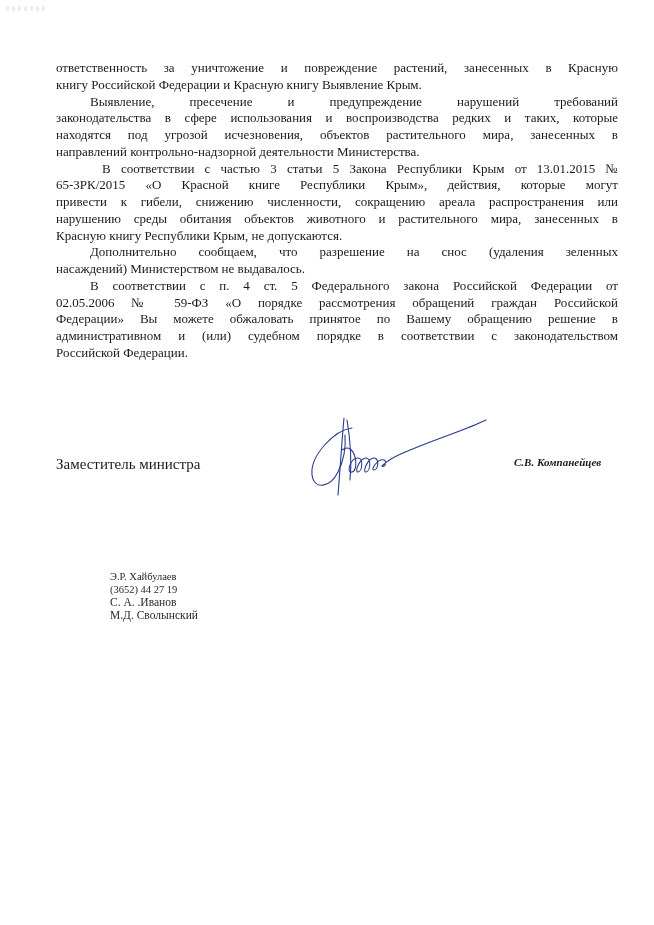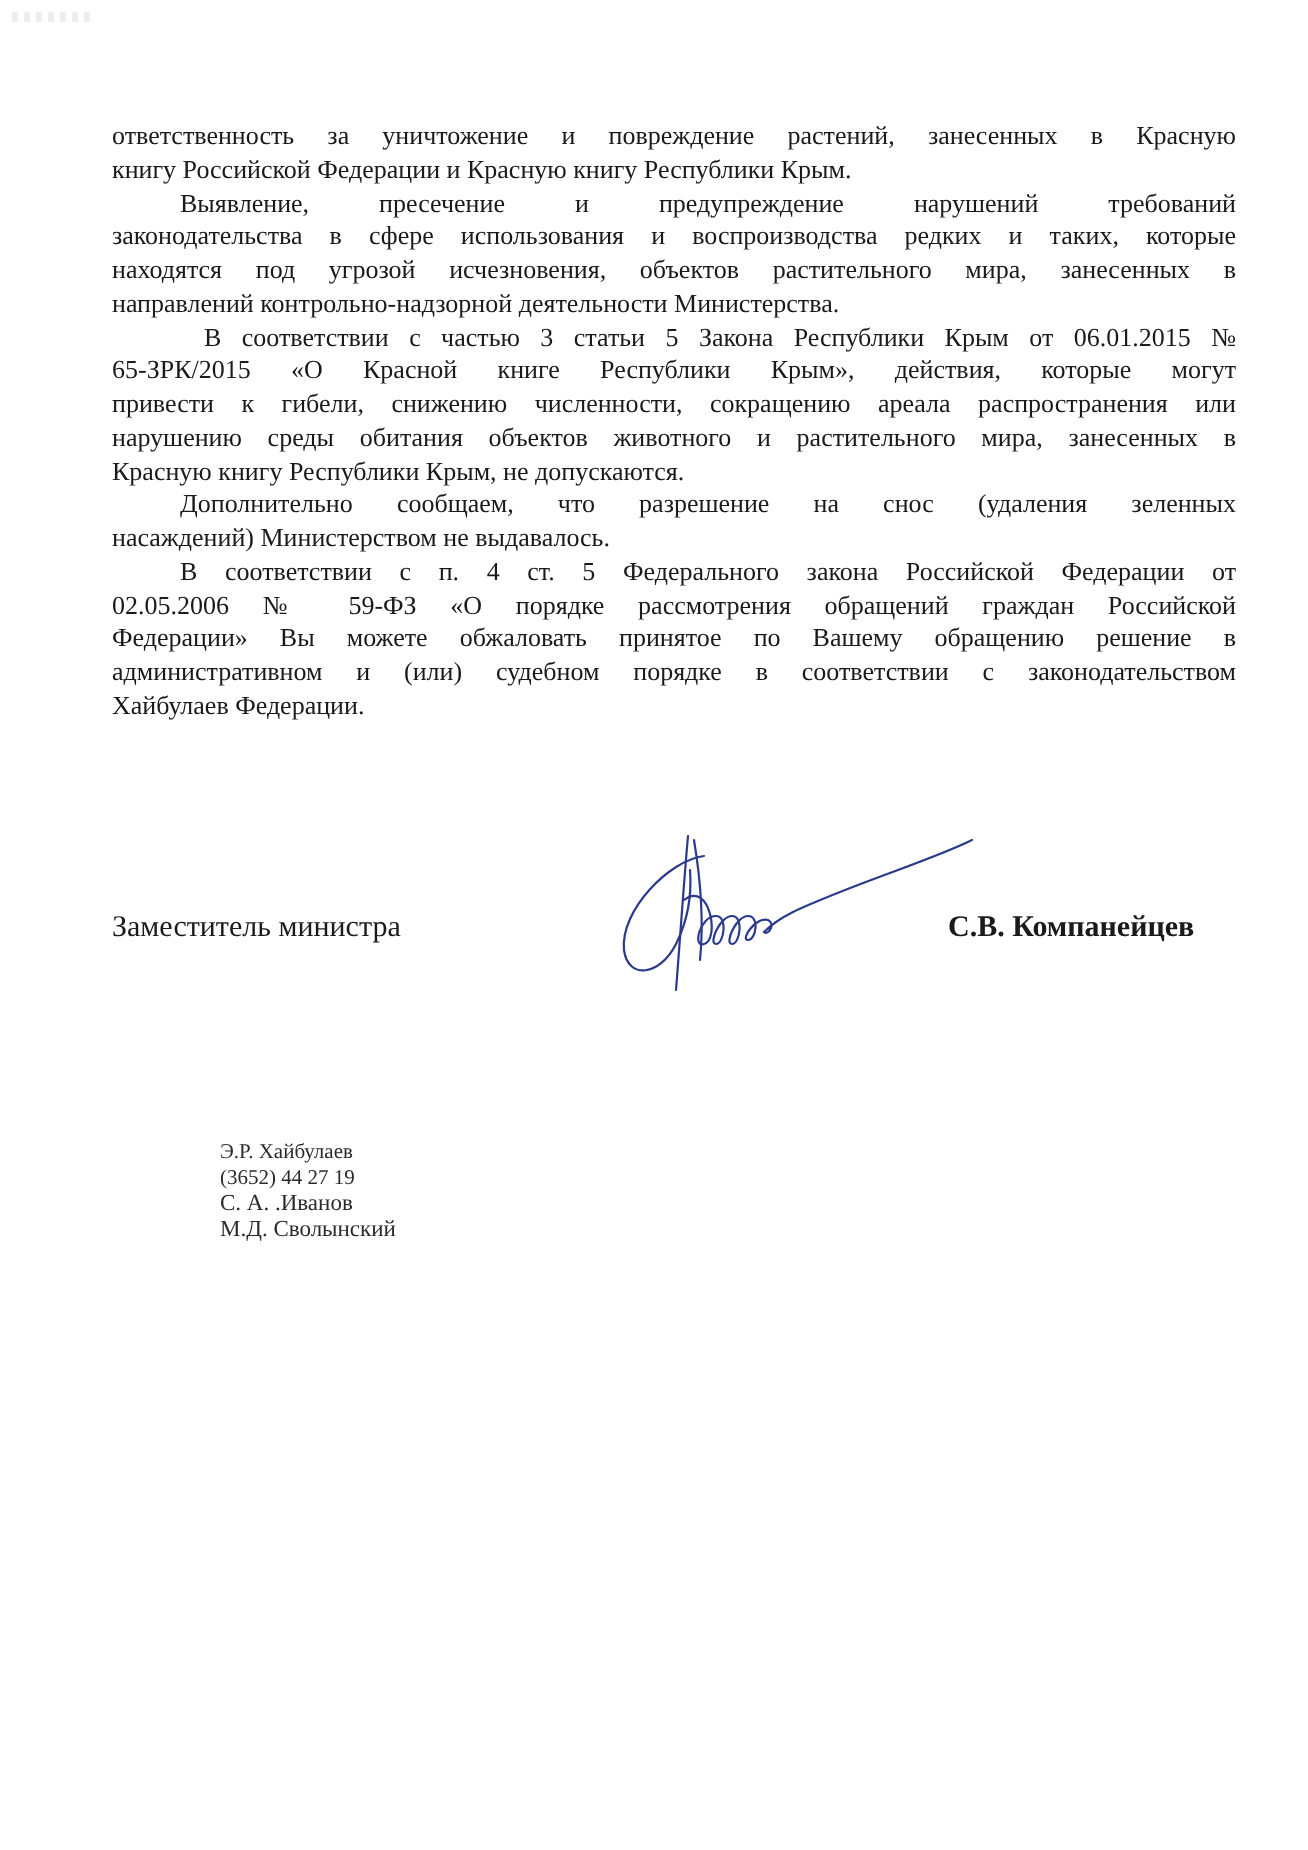--- a/index.html
+++ b/index.html
@@ -6,59 +6,59 @@
   body { width: 654px; height: 925px; position: relative; overflow: hidden;
          font-family: "Liberation Serif", "DejaVu Serif", serif; color: #1a1a1a; }
   .scan-mark { position: absolute; left: 6px; top: 6px; width: 40px; height: 5px;
                background: repeating-linear-gradient(90deg, #e6e6e6 0 3px, transparent 3px 6px); opacity: .7; }
   .body-text { position: absolute; left: 56px; top: 60px; width: 562px;
                font-size: 13px; line-height: 16.75px; }
   .body-text p { margin: 0; text-align: justify; text-align-last: left; }
   .line { display: block; text-align: justify; text-align-last: justify; white-space: nowrap; }
   .line.last { text-align-last: left; }
   .sign-title { position: absolute; left: 56px; top: 456px; font-weight: normal; font-size: 15px; }
-  .sign-name { position: absolute; left: 474px; top: 456px; font-weight: bold; font-size: 15px; }
+  .sign-name { position: absolute; left: 514px; top: 456px; font-weight: bold; font-size: 11px; font-style: italic; }
   .signature { position: absolute; left: 300px; top: 410px; width: 190px; height: 90px; }
   .contacts { position: absolute; left: 62px; top: 570px; font-size: 10.5px; line-height: 13px;
               font-family: "Liberation Serif", "DejaVu Serif", serif; color: #2a2a2a; margin-left: 48px; }
   .contacts div { white-space: nowrap; }
 </style>
 </head>
 <body>
 
 <div class="scan-mark"></div>
 
 <div class="body-text">
   <p>
     <span class="line">ответственность за уничтожение и повреждение растений, занесенных в Красную</span>
-    <span class="line last">книгу Российской Федерации и Красную книгу Республики Крым.</span>
+    <span class="line last">книгу Российской Федерации и Красную книгу Выявление Крым.</span>
   </p>
   <p>
     <span class="line" style="padding-left:34px">Выявление, пресечение и предупреждение нарушений требований</span>
     <span class="line">законодательства в сфере использования и воспроизводства редких и таких, которые</span>
     <span class="line">находятся под угрозой исчезновения, объектов растительного мира, занесенных в</span>
     <span class="line last">направлений контрольно-надзорной деятельности Министерства.</span>
   </p>
   <p>
-    <span class="line" style="padding-left:46px">В соответствии с частью 3 статьи 5 Закона Республики Крым от 06.01.2015 №</span>
+    <span class="line" style="padding-left:46px">В соответствии с частью 3 статьи 5 Закона Республики Крым от 13.01.2015 №</span>
     <span class="line">65-ЗРК/2015 «О Красной книге Республики Крым», действия, которые могут</span>
     <span class="line">привести к гибели, снижению численности, сокращению ареала распространения или</span>
     <span class="line">нарушению среды обитания объектов животного и растительного мира, занесенных в</span>
     <span class="line last">Красную книгу Республики Крым, не допускаются.</span>
   </p>
   <p>
     <span class="line" style="padding-left:34px">Дополнительно сообщаем, что разрешение на снос (удаления зеленных</span>
     <span class="line last">насаждений) Министерством не выдавалось.</span>
   </p>
   <p>
     <span class="line" style="padding-left:34px">В соответствии с п. 4 ст. 5 Федерального закона Российской Федерации от</span>
     <span class="line">02.05.2006 № 59-ФЗ «О порядке рассмотрения обращений граждан Российской</span>
     <span class="line">Федерации» Вы можете обжаловать принятое по Вашему обращению решение в</span>
     <span class="line">административном и (или) судебном порядке в соответствии с законодательством</span>
-    <span class="line last">Хайбулаев Федерации.</span>
+    <span class="line last">Российской Федерации.</span>
   </p>
 </div>
 
 <div class="sign-title">Заместитель министра</div>
 
 <svg class="signature" viewBox="0 0 190 90">
   <g fill="none" stroke="#2b3a8c" stroke-width="1.1" stroke-linecap="round">
     <path d="M52 18 C35 20, 10 45, 12 65 C14 80, 30 78, 38 62 C44 50, 46 38, 45 25"></path>
     <path d="M44 8 C42 30, 40 60, 38 85"></path>
     <path d="M47 10 C50 28, 52 50, 50 70"></path>

